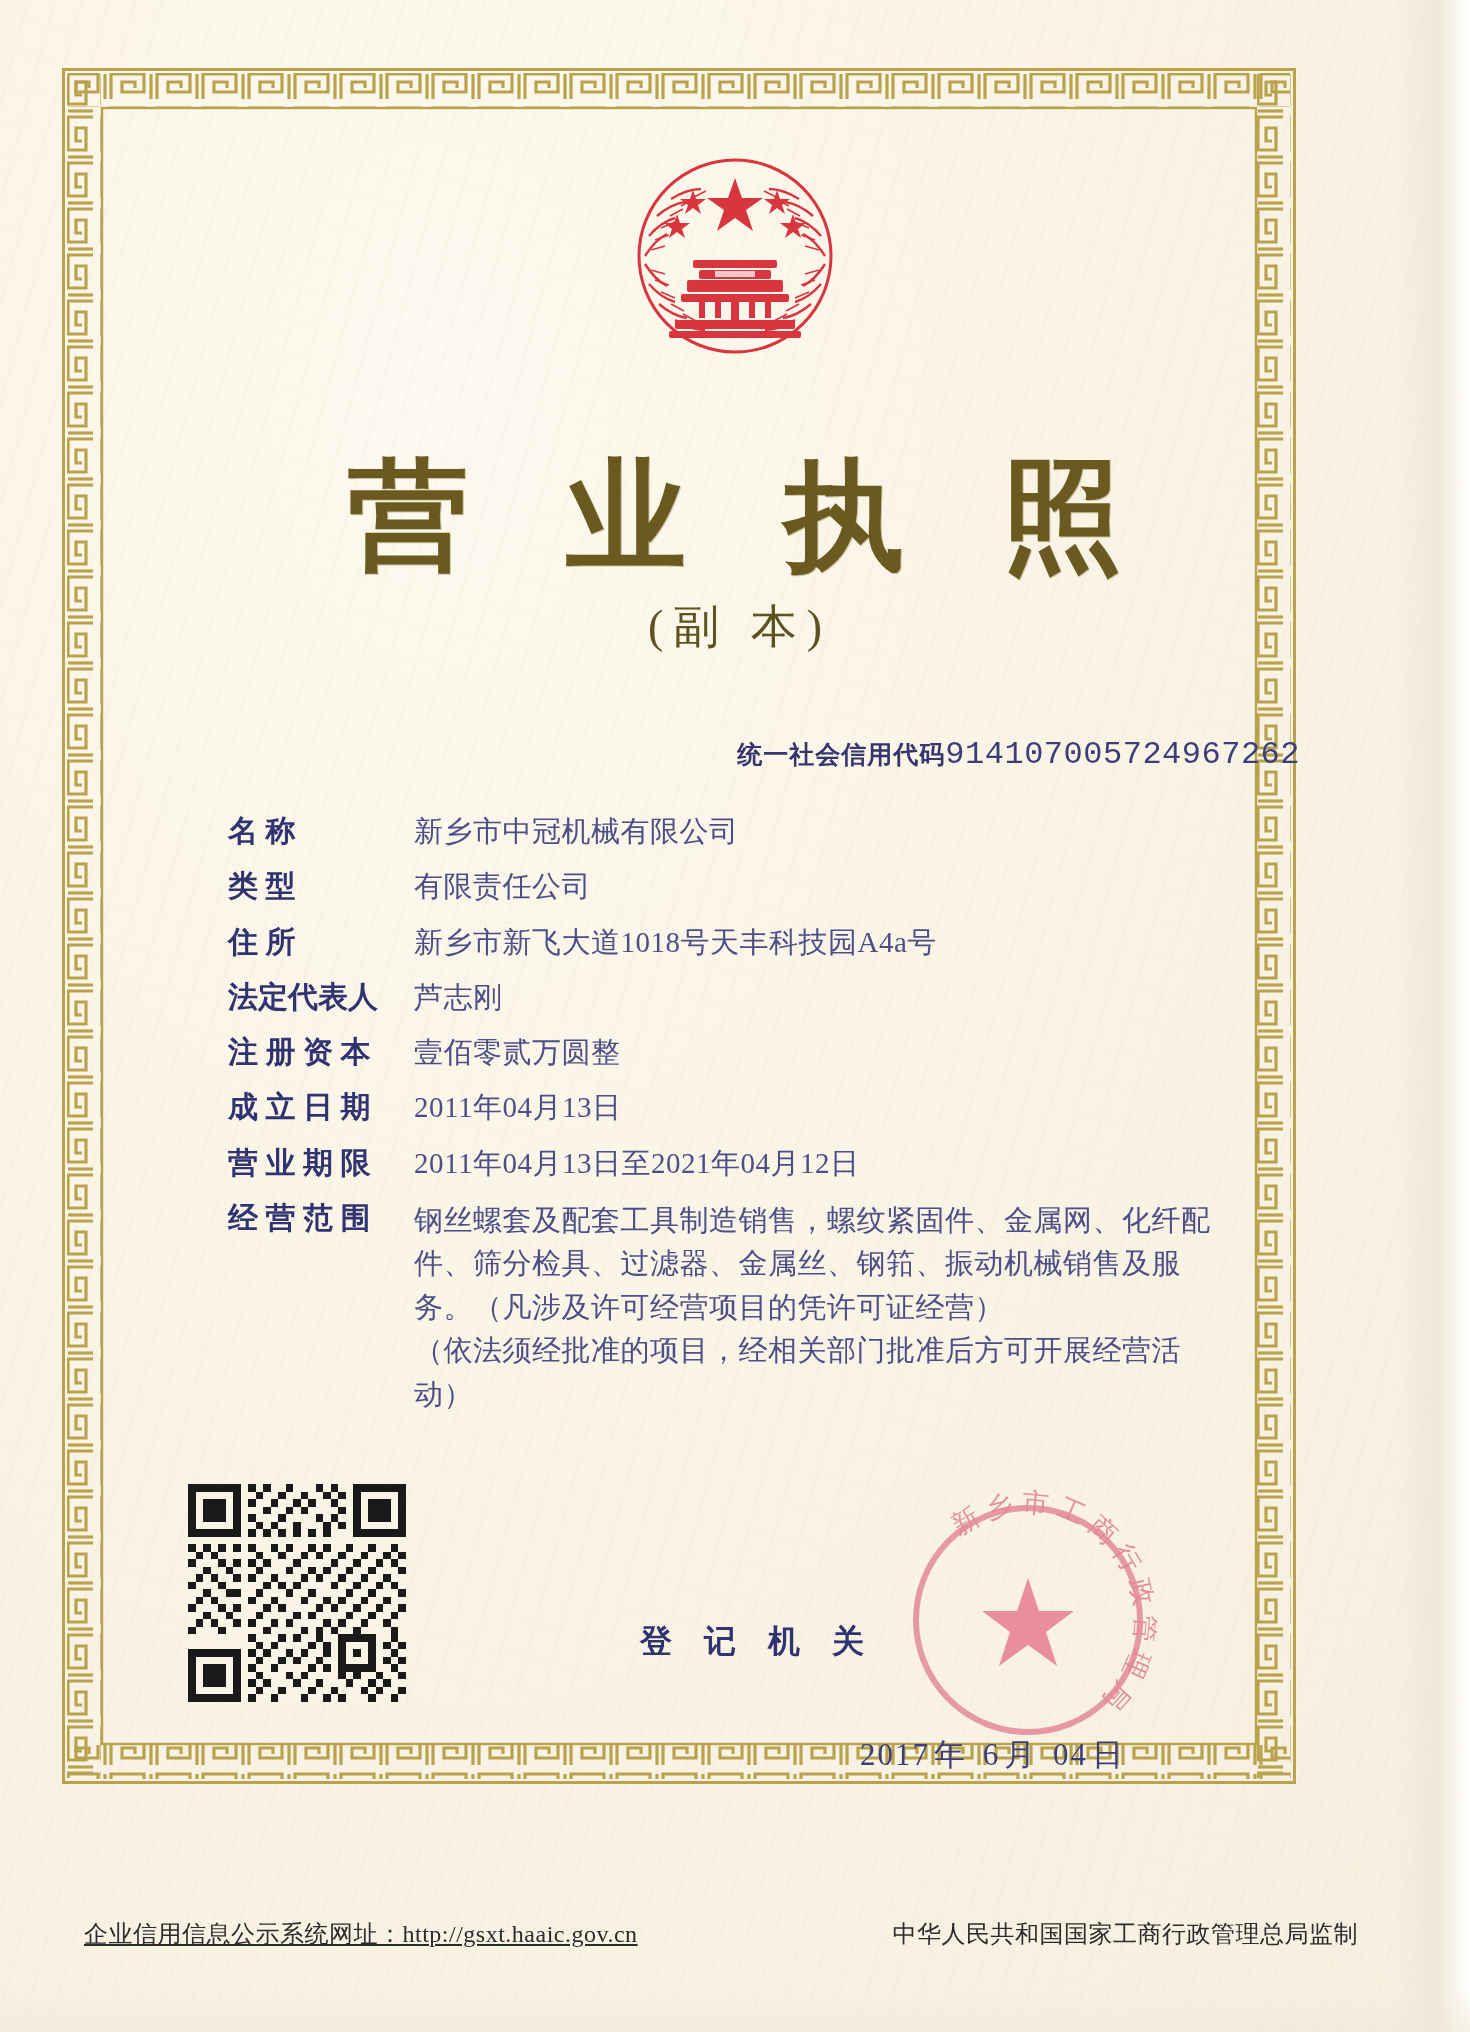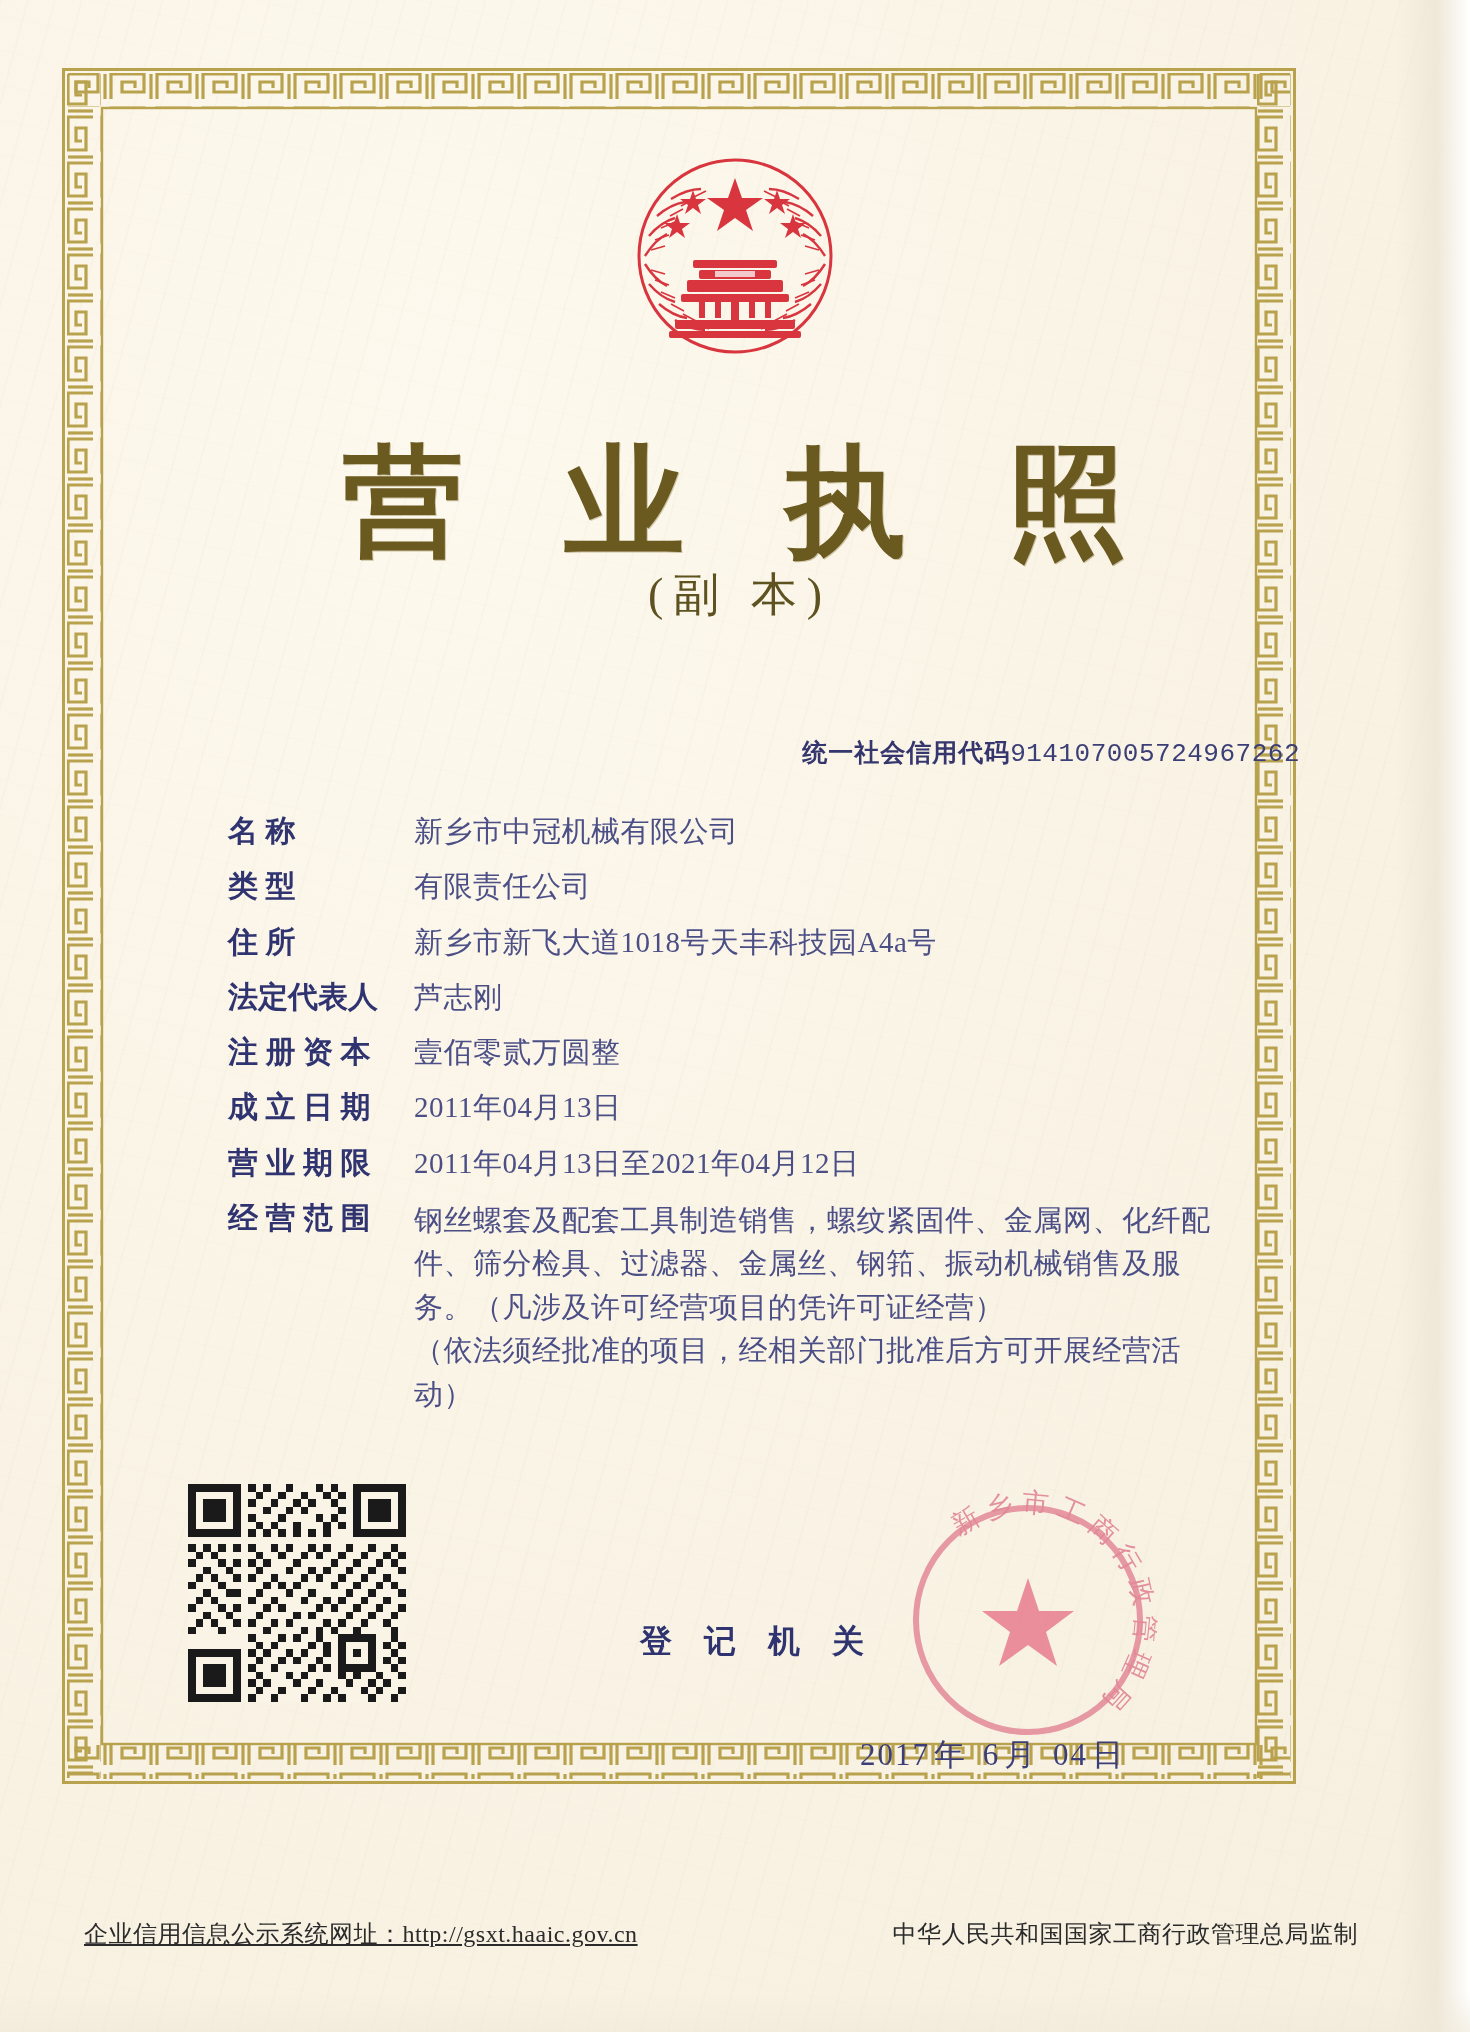--- a/index.html
+++ b/index.html
@@ -63,27 +63,27 @@
   }
 
   
   #title-block {
     position: absolute;
     left: 0; right: 0;
     top: 438px;
     text-align: center;
   }
   #doc-title {
-    font-family: Liberation Sans, sans-serif;
+    font-family: Liberation Serif, serif;
     font-size: 120px;
     font-weight: bold;
     letter-spacing: 34px;
     color: #6b5a20;
     text-shadow: 1px 1px 0 rgba(120,100,40,0.35);
-    margin: 0;
+    margin: 16px;
     padding-left: 34px;
     line-height: 1.05;
   }
   #doc-subtitle {
     margin-top: 0;
     font-size: 46px;
     letter-spacing: 10px;
     color: #5e5220;
     padding-left: 10px;
   }
@@ -100,21 +100,21 @@
     font-size: 25px;
     white-space: nowrap;
   }
   #code-label {
     font-weight: bold;
     letter-spacing: 1px;
     color: #34366d;
   }
   #code-value {
     font-family: "Liberation Mono", "DejaVu Sans Mono", monospace;
-    font-size: 26px;
+    font-size: 32px;
     letter-spacing: 0.5px;
     color: #3c3f77;
   }
   #code-serial {
     margin-top: 10px;
     font-size: 25px;
     letter-spacing: 2px;
     color: #3c3f77;
   }
 

